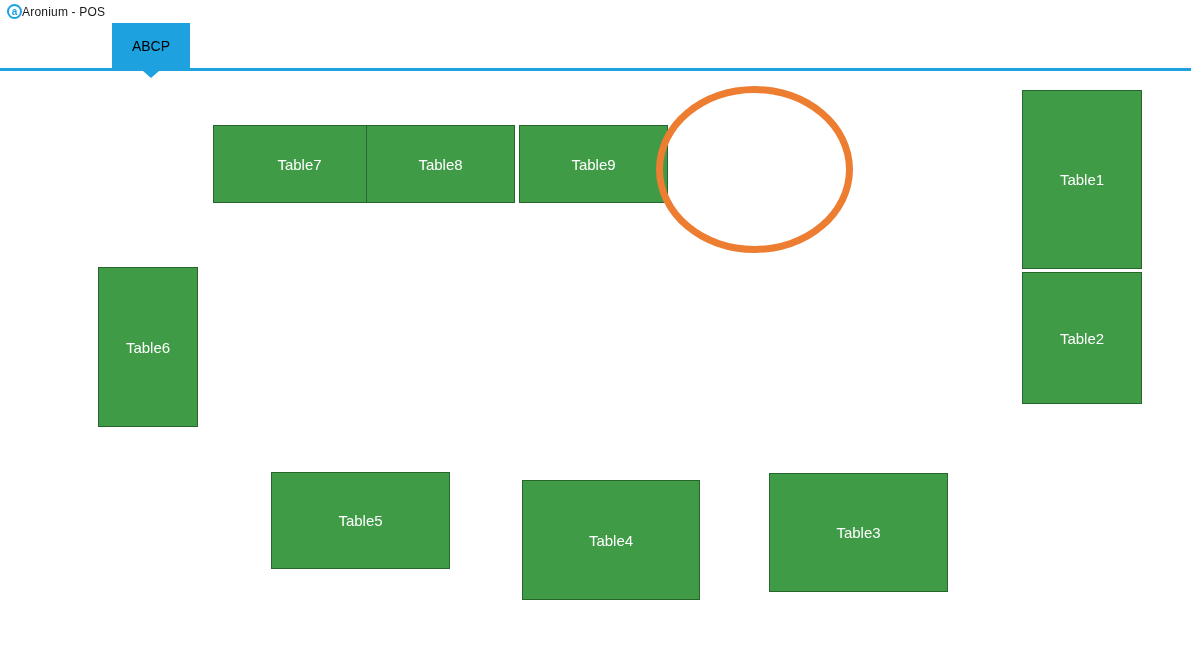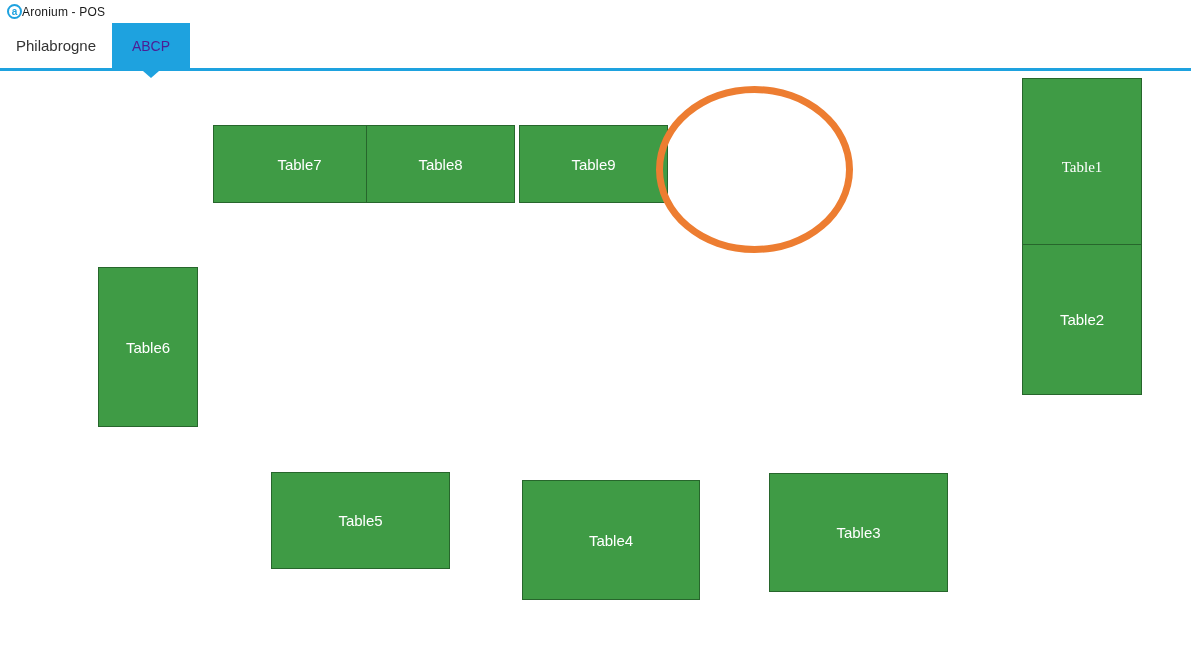--- a/index.html
+++ b/index.html
@@ -48,21 +48,21 @@
     font-size: 15px;
   }
   .tab.inactive {
     left: 0; width: 112px;
     color: #333333;
     background: transparent;
   }
   .tab.active {
     left: 112px; width: 78px;
     background: var(--accent);
-    color: #4c1d95;
+    color: #000000;
     font-size: 14px;
   }
   .tab-underline {
     position: absolute; left: 0; top: 68px; width: 100%; height: 3px;
     background: var(--accent);
   }
   .tab-pointer {
     position: absolute; left: 143px; top: 71px;
     width: 0; height: 0;
     border-left: 8px solid transparent;
@@ -92,35 +92,32 @@
 </style>
 </head>
 <body>
 
 <div class="titlebar">
   <div class="app-logo">a</div>
   <div class="window-title">Aronium - POS</div>
 </div>
 
 <div class="tabbar">
-  <div class="tab inactive">
-    <span>Philabrogne</span>
-  </div>
   <div class="tab active">
     <span>ABCP</span>
   </div>
 </div>
 <div class="tab-underline"></div>
 <div class="tab-pointer"></div>
 
 <div class="floor-plan" id="floor-plan">
-    <div class="pos-table" style="left: 1022px; top: 7px; width: 120px; height: 179px; font-family: Liberation Serif, serif;">
+    <div class="pos-table" style="left: 1022px; top: 19px; width: 120px; height: 179px;">
       <span>Table1</span>
     </div>
-    <div class="pos-table" style="left: 1022px; top: 173px; width: 120px; height: 151px;">
+    <div class="pos-table" style="left: 1022px; top: 201px; width: 120px; height: 132px;">
       <span>Table2</span>
     </div>
     <div class="pos-table" style="left: 769px; top: 402px; width: 179px; height: 119px;">
       <span>Table3</span>
     </div>
     <div class="pos-table" style="left: 522px; top: 401px; width: 178px; height: 120px; margin-top: 8px;">
       <span>Table4</span>
     </div>
     <div class="pos-table" style="left: 271px; top: 401px; width: 179px; height: 97px;">
       <span>Table5</span>

